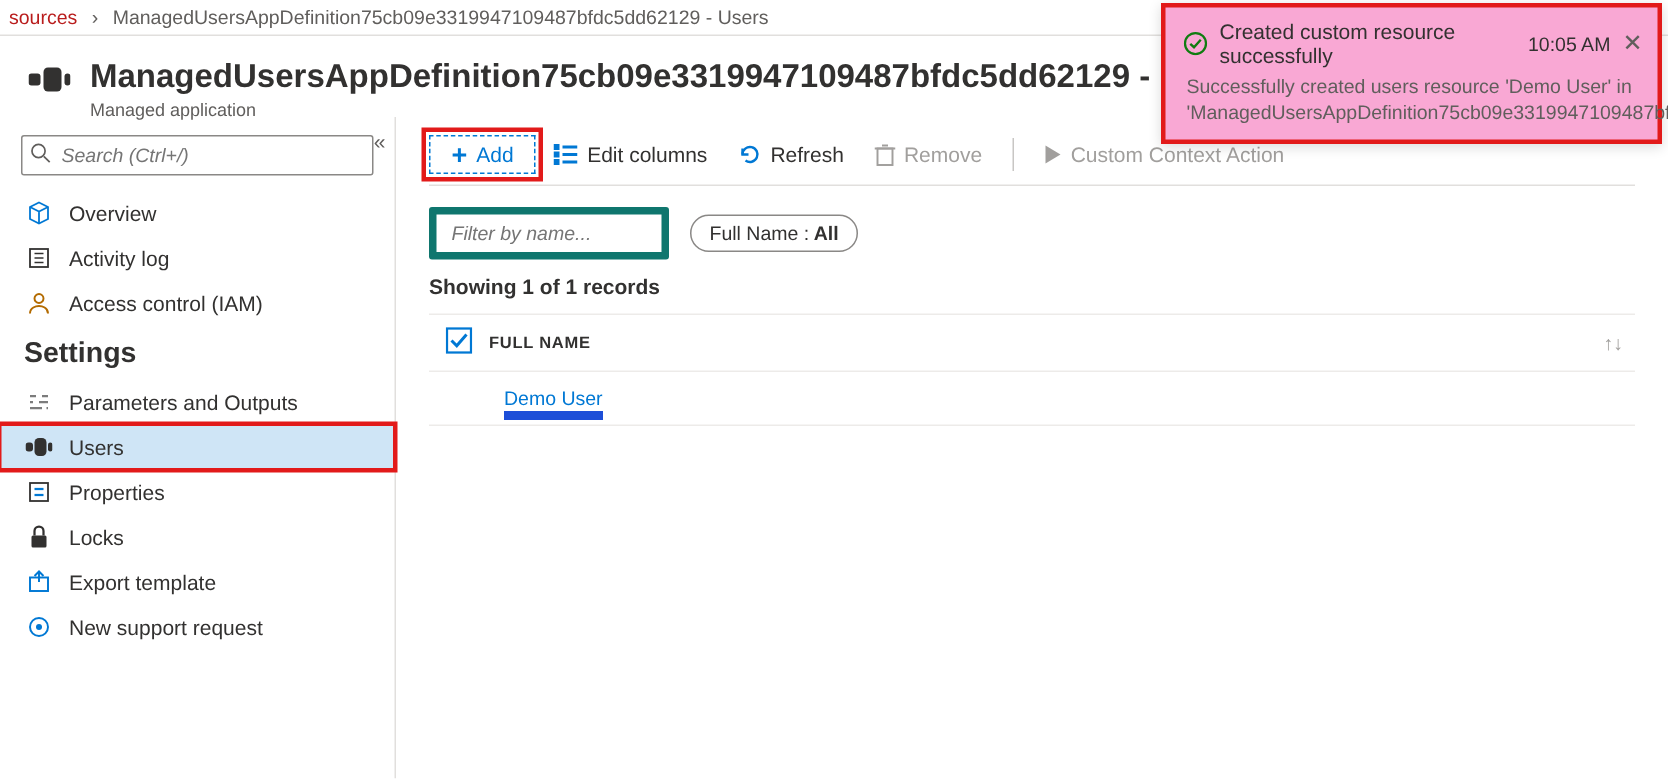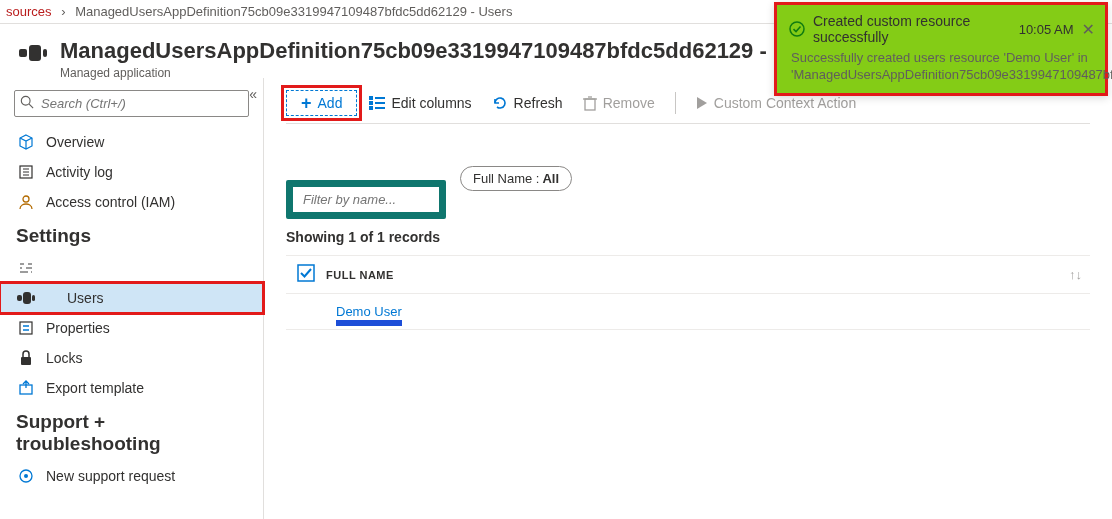--- a/index.html
+++ b/index.html
@@ -68,21 +68,21 @@
     font-size: 19px; font-weight: 600; color: #323130;
     padding: 8px 16px 6px 16px;
   }
   .nav-item {
     display: flex; align-items: center;
     padding: 7px 14px 7px 16px;
     cursor: pointer;
     font-size: 14px;
     color: #323130;
   }
-  .nav-item.active { background: #cfe5f6; gap: 21px; }
+  .nav-item.active { background: #cfe5f6; }
   .nav-item .nicon { width: 20px; margin-right: 10px; display:flex; align-items:center; justify-content:center; }
   .nav-item span.lbl { flex: 1; }
   .red-box { outline: 3px solid #e21a1a; outline-offset: -1px; }
 
   .main { flex:1; padding: 10px 22px 0 22px; position: relative; }
   .toolbar {
     display: flex; align-items: center;
     height: 36px;
     gap: 4px;
     border-bottom: 1px solid #e1dfdd;
@@ -103,23 +103,23 @@
     outline-offset: 2px;
     padding: 4px 14px;
     color: #0078d4;
   }
   .add-box .ticon { color:#0078d4; font-weight:bold; font-size:18px; line-height:14px; }
   .filters {
     display:flex; align-items:center; gap: 14px;
     margin: 14px 0 10px 0;
   }
   .filter-name {
-    border: 7px solid #0f766e; border-radius: 2px;
+    border: 5px solid #0f766e; border-radius: 2px;
     padding: 5px 10px; width: 160px;
-    font-style: italic; color: #605e5c; font-size:13px;margin-top:42px;
+    font-style: italic; color: #605e5c; font-size:13px;
   }
   .filter-pill {
     border: 1px solid #8a8886; border-radius: 14px;
     padding: 4px 12px; font-size: 13px;
     display:flex; align-items:center;
   }
   .filter-pill b { font-weight:600; margin-left:3px; }
   .showing { font-weight:700; font-size:14px; margin-bottom: 10px; }
   .tablehdr {
     display:flex; align-items:center;
@@ -145,21 +145,21 @@
     padding-bottom: 1px;
     margin-left: 10px;
   }
 
   
   .toast {
     position: absolute;
     top: 2px; right: 4px;
     width: 334px;
     border: 3px solid #e21a1a;
-    background: #84cc16;
+    background: #f9a8d4;
     padding: 8px 10px 10px 12px;
     box-shadow: 0 2px 8px rgba(0,0,0,0.15);
     z-index: 50;
   }
   .toast .trow1 { display:flex; align-items:center; }
   .toast .check { color:#107c10; margin-right:8px; display:inline-flex; }
   .toast .ttitle { font-size:14px; color:#323130; flex:1; }
   .toast .ttime { font-size:13px; color:#323130; margin-right:8px; }
   .toast .close { color:#605e5c; cursor:pointer; font-size:16px; }
   .toast .tbody { font-size:13px; color:#605e5c; margin-top:4px; margin-left:2px; line-height:17px; }
@@ -247,20 +247,21 @@
     </div>
 
     <div class="nav-section">Settings</div>
 
     <div class="nav-item">
       <span class="nicon">
           <svg width="16" height="16" viewBox="0 0 16 16">
             <path d="M2 4 L6 4 M10 4 L14 4 M2 8 L4 8 M8 8 L14 8 M2 12 L10 12 M13 12 L14 12" stroke="#7c7c7c" stroke-width="1.5"></path>
           </svg>
         </span>
+      <span class="lbl">Parameters and Outputs</span>
     </div>
     <div class="nav-item active red-box">
       <span class="nicon">
           <svg width="18" height="14" viewBox="0 0 18 14">
             <rect x="0" y="4" width="5" height="6" rx="2" fill="#323130"></rect>
             <rect x="6" y="1" width="8" height="12" rx="3" fill="#323130"></rect>
             <rect x="15" y="4" width="3" height="6" rx="1.5" fill="#323130"></rect>
           </svg>
         </span>
       <span class="lbl">Users</span>
@@ -287,21 +288,20 @@
     <div class="nav-item">
       <span class="nicon">
           <svg width="16" height="16" viewBox="0 0 16 16">
             <rect x="2" y="5" width="12" height="9" fill="none" stroke="#0078d4" stroke-width="1.3"></rect>
             <path d="M8 1 L8 8 M5 4 L8 1 L11 4" fill="none" stroke="#0078d4" stroke-width="1.3"></path>
           </svg>
         </span>
       <span class="lbl">Export template</span>
     </div>
 
-    <div class="nav-section">Support + troubleshooting</div>
 
     <div class="nav-item">
       <span class="nicon">
           <svg width="16" height="16" viewBox="0 0 16 16">
             <circle cx="8" cy="8" r="6" fill="none" stroke="#0078d4" stroke-width="1.3"></circle>
             <circle cx="8" cy="8" r="2" fill="#0078d4"></circle>
           </svg>
         </span>
       <span class="lbl">New support request</span>
     </div>

